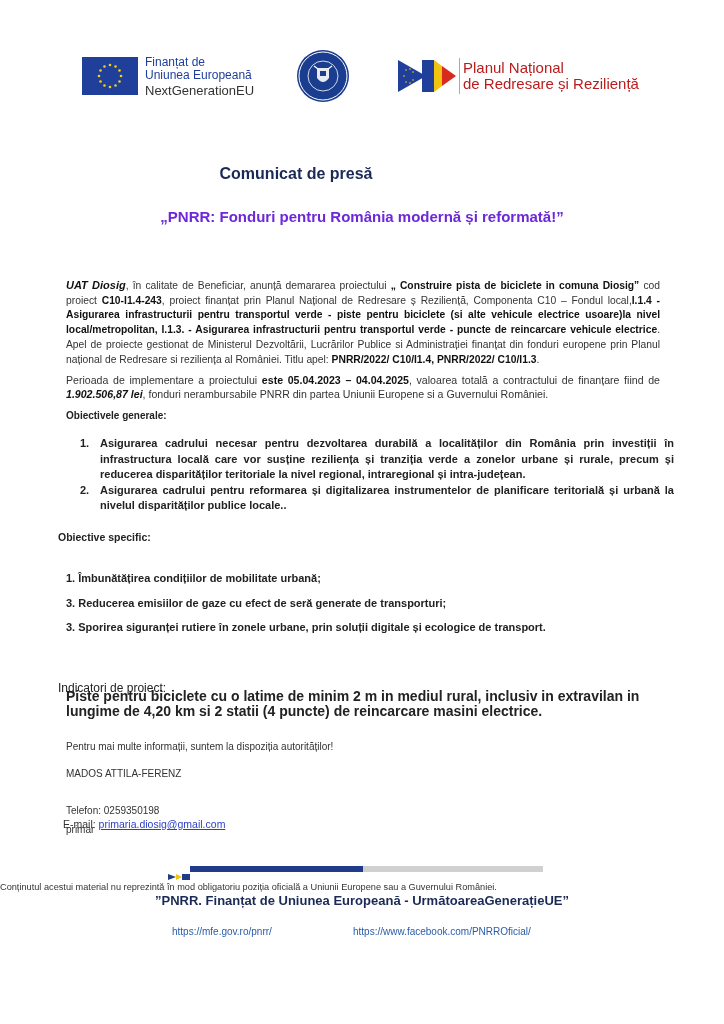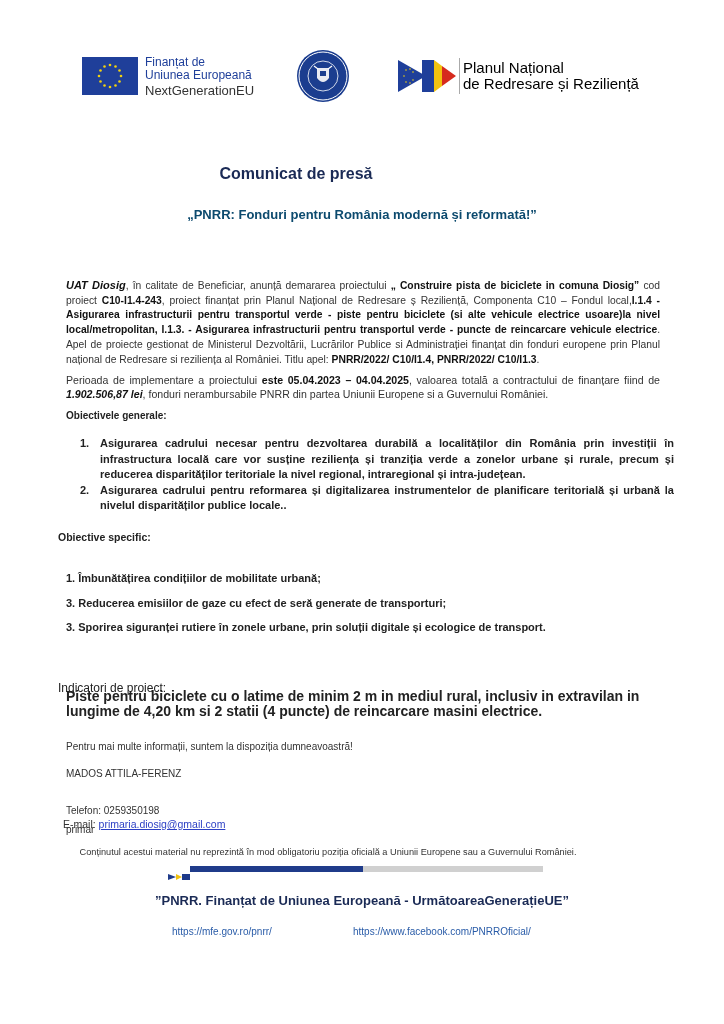--- a/index.html
+++ b/index.html
@@ -6,24 +6,24 @@
   body{width:724px;height:1024px;position:relative;overflow:hidden;font-family:"Liberation Sans",sans-serif;color:#222;}
   .abs{position:absolute;}
   
   .eu-flag{left:82px;top:57px;width:56px;height:38px;background:#1f3f9a;}
   .eu-text{left:145px;top:56px;line-height:13px;}
   .eu-t1{color:#1f3f9a;font-weight:normal;font-size:12px;}
   .eu-t2{color:#333;font-size:13px;margin-top:2px;}
   .gov-seal{left:297px;top:50px;width:52px;height:52px;border-radius:50%;background:#1b3d8f;}
   .pnrr-mark{left:398px;top:60px;width:60px;height:32px;}
   .pnrr-sep{left:459px;top:58px;width:1px;height:36px;background:#aaa;}
-  .pnrr-text{left:463px;top:60px;color:#000000;font-size:15px;line-height:16px;}
+  .pnrr-text{left:463px;top:60px;color:#b91c1c;font-size:15px;line-height:16px;}
   
   .title1{left:0;width:592px;top:165px;text-align:center;font-weight:bold;font-size:16px;color:#1a2a55;}
-  .title2{left:130px;width:464px;top:204px;text-align:center;font-weight:bold;font-size:13px;line-height:21px;color:#0c4a6e;}
+  .title2{left:130px;width:464px;top:204px;text-align:center;font-weight:bold;font-size:15px;line-height:26px;color:#6d28d9;}
   
   .para{left:66px;width:594px;font-size:10.3px;line-height:14.7px;text-align:justify;color:#333;}
   .para b{color:#111;}
   .p1{top:278px;}
   .p2{top:373px;font-size:10.6px;line-height:14.4px;}
   .obj-gen{left:66px;top:410px;font-size:10px;font-weight:bold;color:#222;}
   .gen-list{left:80px;top:436px;width:594px;font-size:11px;font-weight:bold;line-height:15.6px;color:#222;}
   .gen-item{display:flex;text-align:justify;}
   .gen-num{width:20px;flex:none;}
   .gen-txt{flex:1;}
@@ -32,21 +32,21 @@
   .s1{top:572px;}.s2{top:597px;}.s3{top:621px;}
   .ind-title{left:58px;top:667px;font-size:12px;font-weight:normal;color:#222;margin-top:14px;}
   .ind-text{left:66px;top:689px;width:600px;font-size:14px;font-weight:bold;line-height:15px;color:#222;}
   .small{left:66px;font-size:10px;color:#333;line-height:13px;}
   .more{top:740px;}
   .name{top:767px;}
   .role{top:780px;margin-top:43px;}
   .tel{top:804px;}
   .email{left:63px;top:818px;font-size:10.5px;color:#333;}
   .email a{color:#2b3fc4;text-decoration:underline;}
-  .disclaimer{left:0;width:656px;top:847px;text-align:center;font-size:9.2px;color:#333;}
+  .disclaimer{left:0;width:656px;top:882px;text-align:left;font-size:9.2px;color:#333;}
   .bar-arrow{left:168px;top:866px;width:30px;height:6px;}
   .bar-blue{left:190px;top:866px;width:173px;height:6px;background:#1f3b8a;}
   .bar-grey{left:363px;top:866px;width:180px;height:6px;background:#d0d0d0;}
   .slogan{left:0;width:724px;top:893px;text-align:center;font-size:13px;font-weight:bold;color:#1a2a55;}
   .link{top:926px;font-size:10px;color:#2a5ca8;}
   .l1{left:172px;}.l2{left:353px;}
 </style>
 </head>
 <body>
 
@@ -131,21 +131,21 @@
 </div>
 
 <div class="abs obj-spec">Obiective specific:</div>
 <div class="abs spec-item s1">1. Îmbunătățirea condițiilor de mobilitate urbană;</div>
 <div class="abs spec-item s2">3. Reducerea emisiilor de gaze cu efect de seră generate de transporturi;</div>
 <div class="abs spec-item s3">3. Sporirea siguranței rutiere în zonele urbane, prin soluții digitale și ecologice de transport.</div>
 
 <div class="abs ind-title">Indicatori de proiect:</div>
 <div class="abs ind-text">Piste pentru biciclete cu o latime de minim 2 m in mediul rural, inclusiv in extravilan in lungime de 4,20 km si 2 statii (4 puncte) de reincarcare masini electrice.</div>
 
-<div class="abs small more">Pentru mai multe informații, suntem la dispoziția dumneavoastră!</div>
+<div class="abs small more">Pentru mai multe informații, suntem la dispoziția autorităților!</div>
 <div class="abs small name">MADOS ATTILA-FERENZ</div>
 <div class="abs small role">primar</div>
 <div class="abs small tel">Telefon: 0259350198</div>
 <div class="abs email">
   <span>E-mail: </span><a>primaria.diosig@gmail.com</a>
 </div>
 
 <div class="abs disclaimer">Conținutul acestui material nu reprezintă în mod obligatoriu poziția oficială a Uniunii Europene sau a Guvernului României.</div>
 <div class="abs bar-arrow">
   <svg width="30" height="6" viewBox="0 0 30 6">

